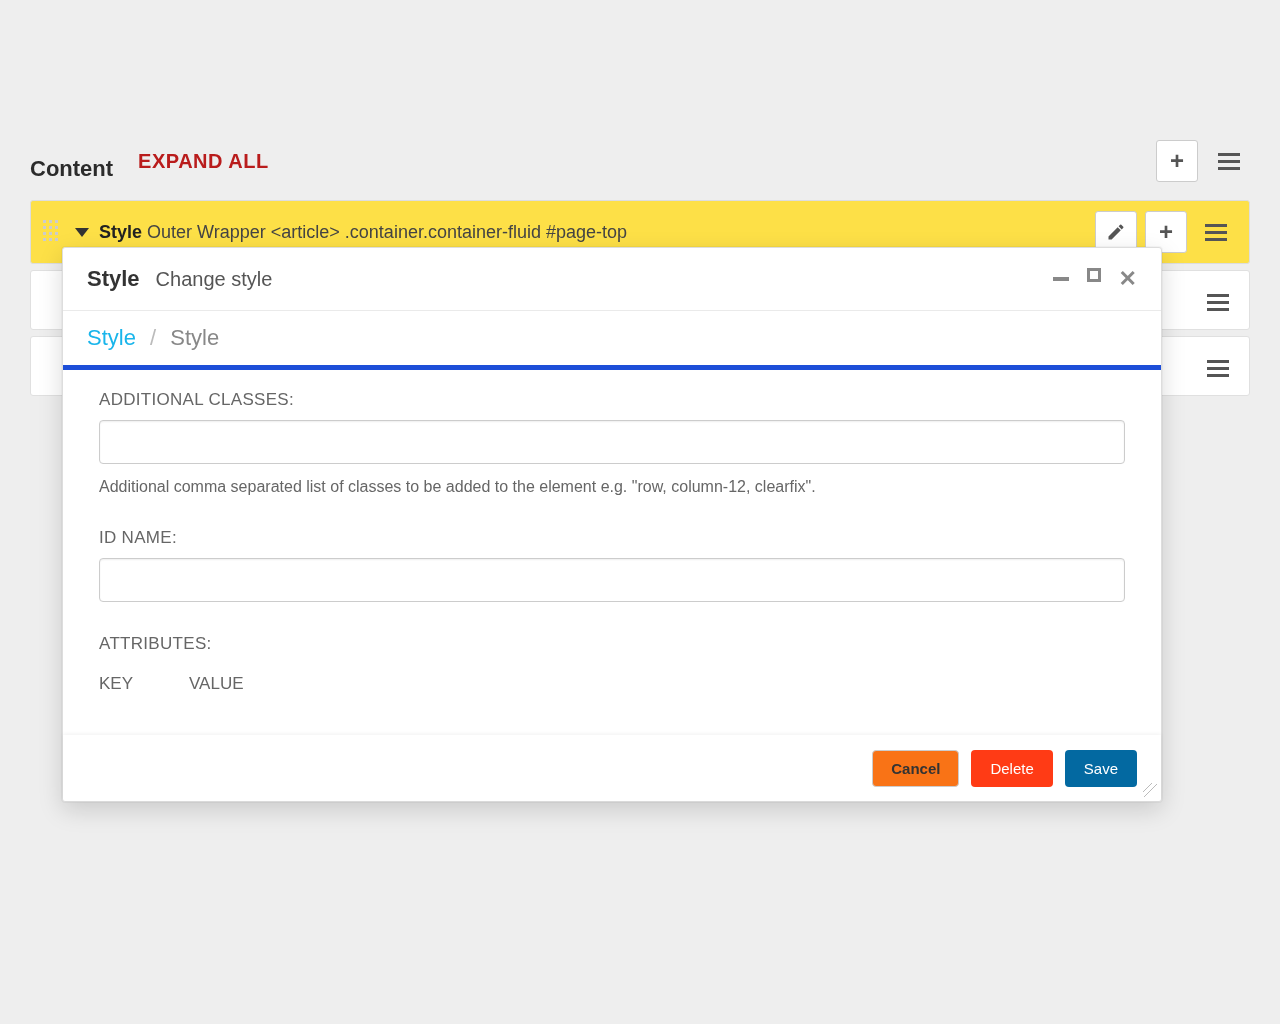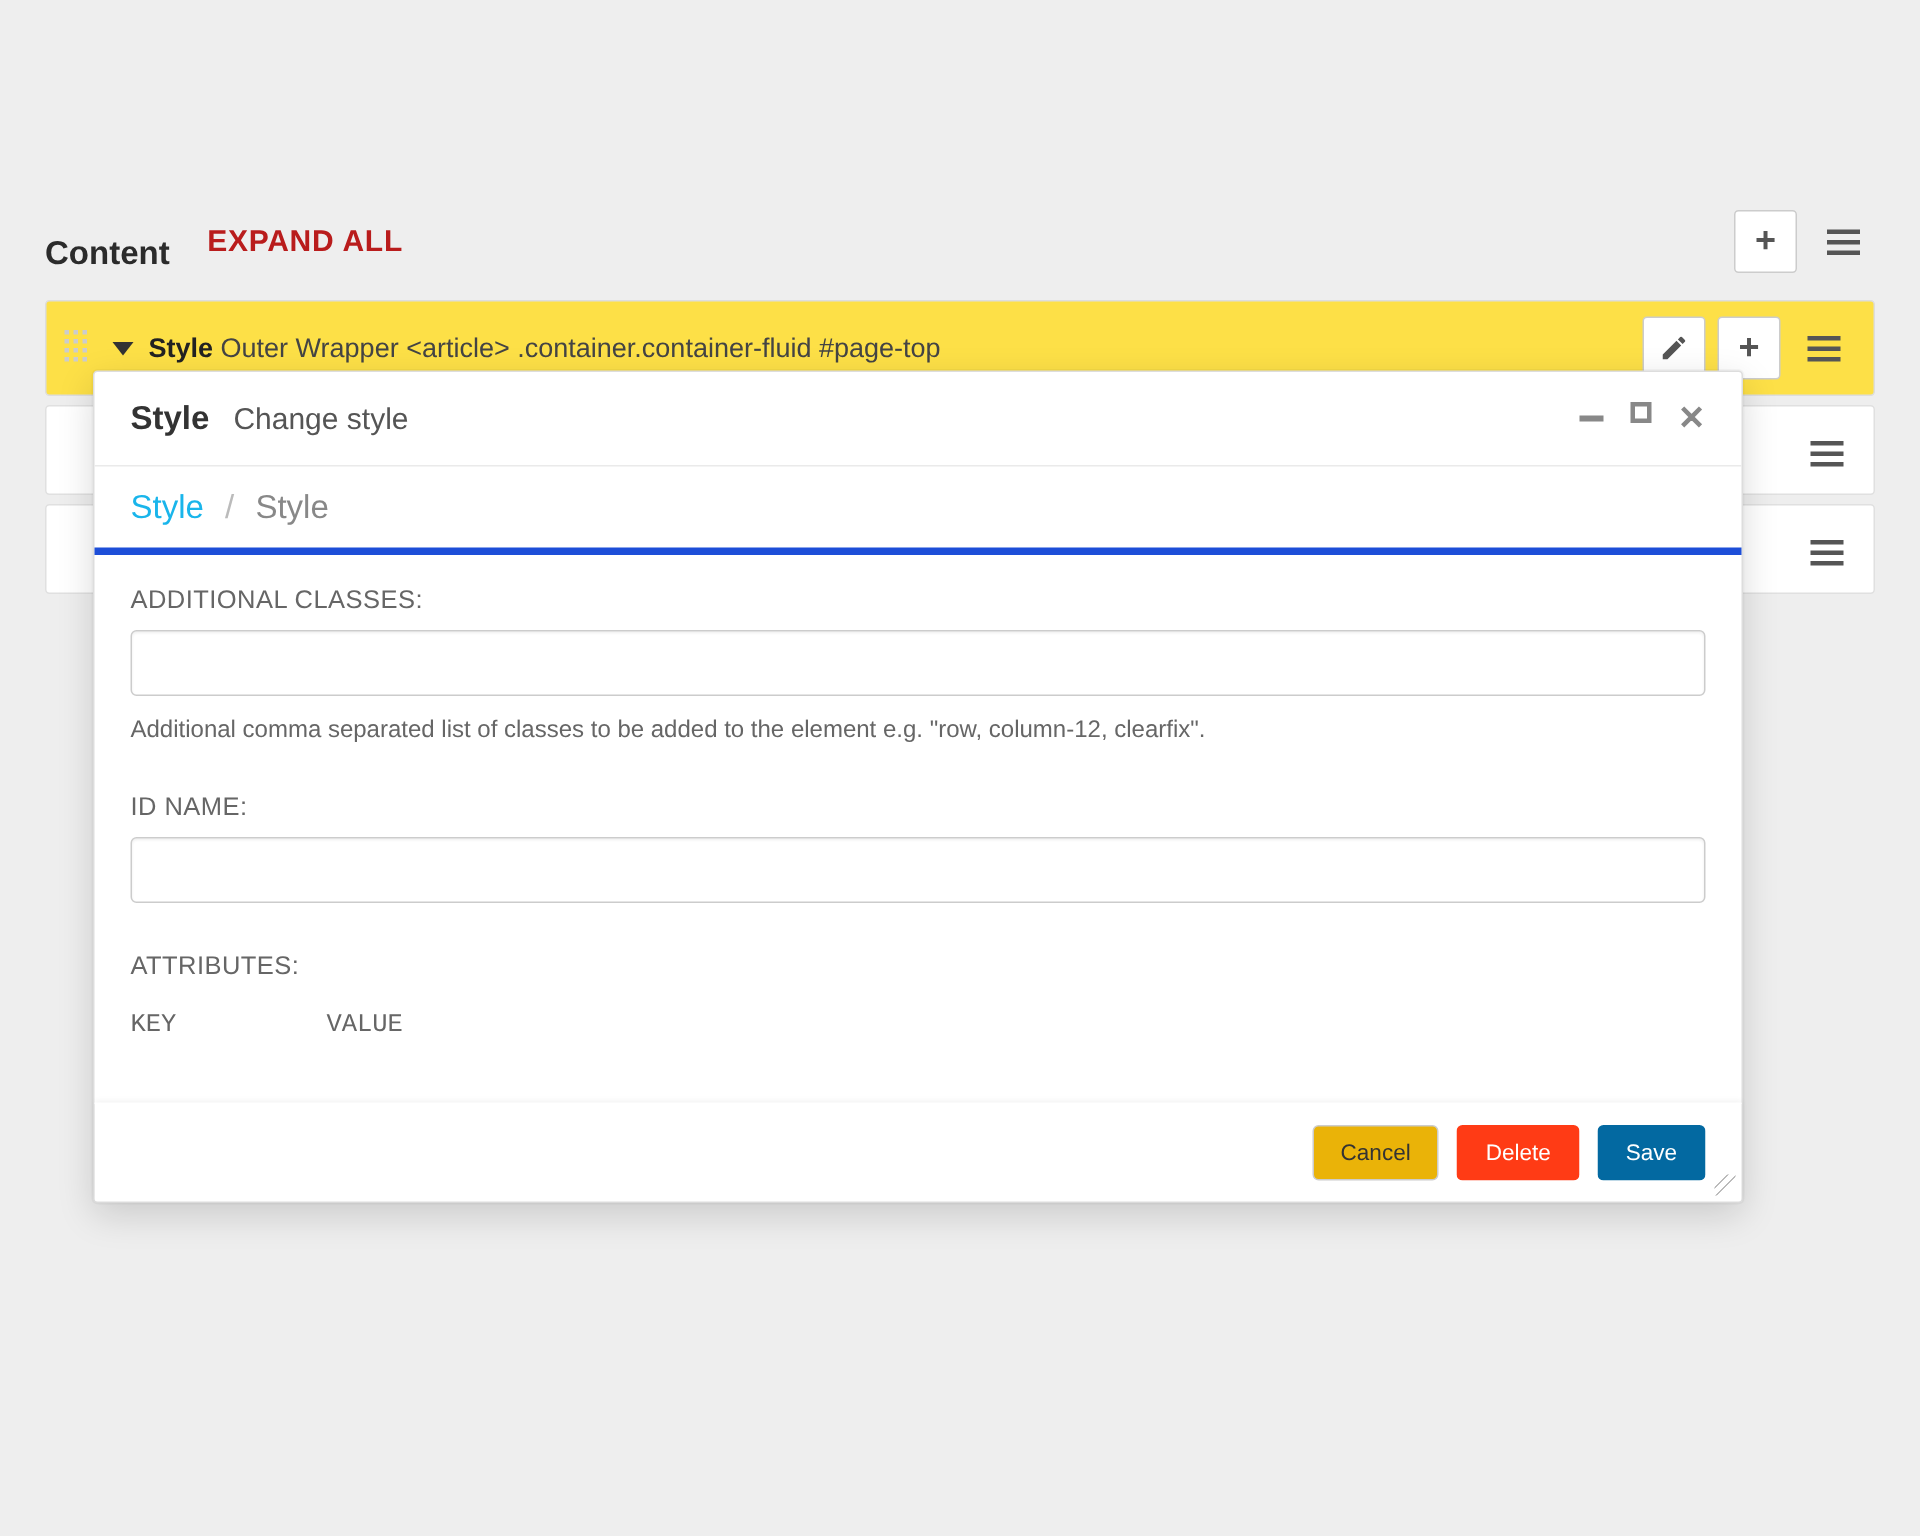--- a/index.html
+++ b/index.html
@@ -210,21 +210,21 @@
     padding: 14px 24px;
     border-bottom: 5px solid #1d4ed8;
     font-size: 22px;
     color: #888;
   }
   .breadcrumb .crumb-active { color: #19b5eb; cursor: pointer; }
   .breadcrumb .sep { margin: 0 8px; color: #bbb; }
 
   .modal-body {
     flex: 1;
-    padding: 20px 24px;
+    padding: 20px 36px;
     overflow-y: auto;
     position: relative;
   }
   .form-label {
     font-size: 17px;
     color: #666;
     letter-spacing: 0.3px;
     margin-bottom: 10px;
   }
   .form-input {
@@ -237,23 +237,22 @@
     font-size: 16px;
     margin-bottom: 14px;
   }
   .help-text {
     font-size: 16px;
     color: #666;
     margin-bottom: 32px;
   }
   .attr-cols {
     display: flex;
-    gap: 100px;
+    gap: 56px;
     margin-top: 20px;
-    font-family: Liberation Mono, monospace;
   }
   .col-h {
     font-size: 17px;
     color: #666;
   }
 
   .modal-footer {
     padding: 14px 24px;
     display: flex;
     justify-content: flex-end;
@@ -263,23 +262,24 @@
     position: relative;
   }
   .btn {
     padding: 9px 18px;
     font-size: 15px;
     border-radius: 4px;
     cursor: pointer;
     border: 1px solid transparent;
   }
   .btn-default {
-    background: #eab308;
+    background: #f97316;
     border-color: #ccc;
     color: #333;
+    font-weight: bold;
   }
   .btn-danger {
     background: #ff3b15;
     color: #fff;
   }
   .btn-primary {
     background: #0369a1;
     color: #fff;
   }
   .resize-grip {

